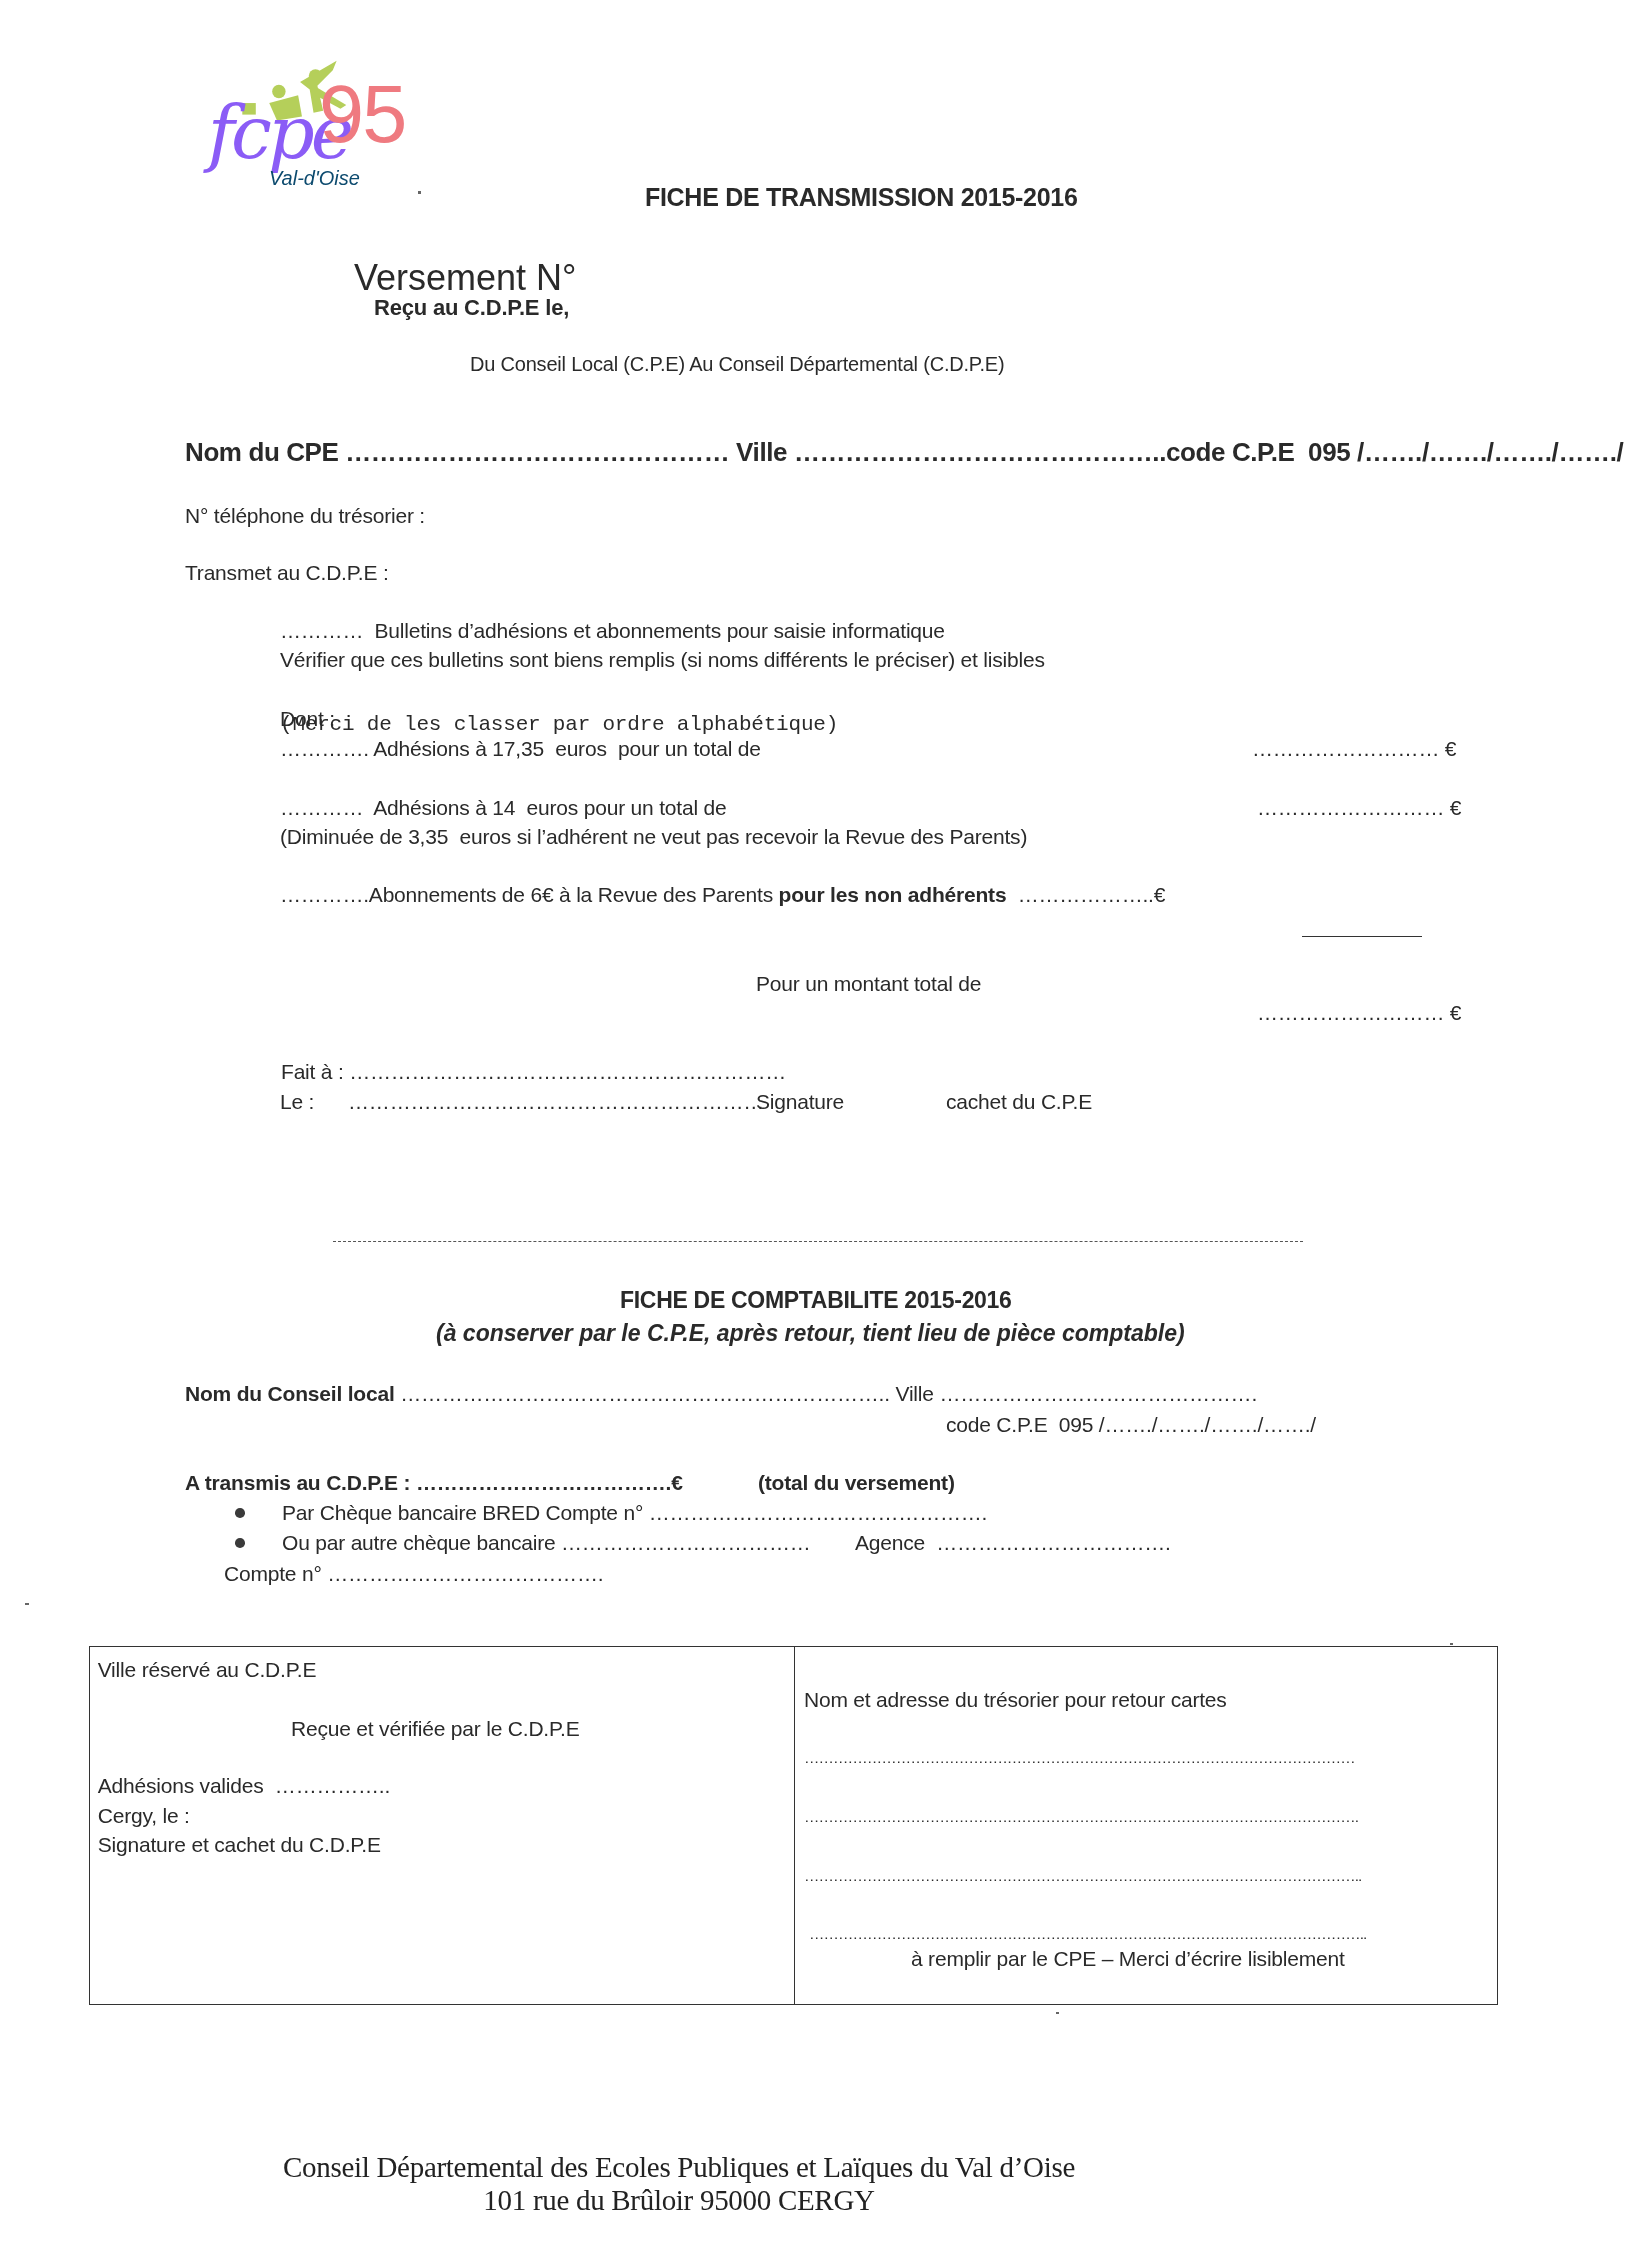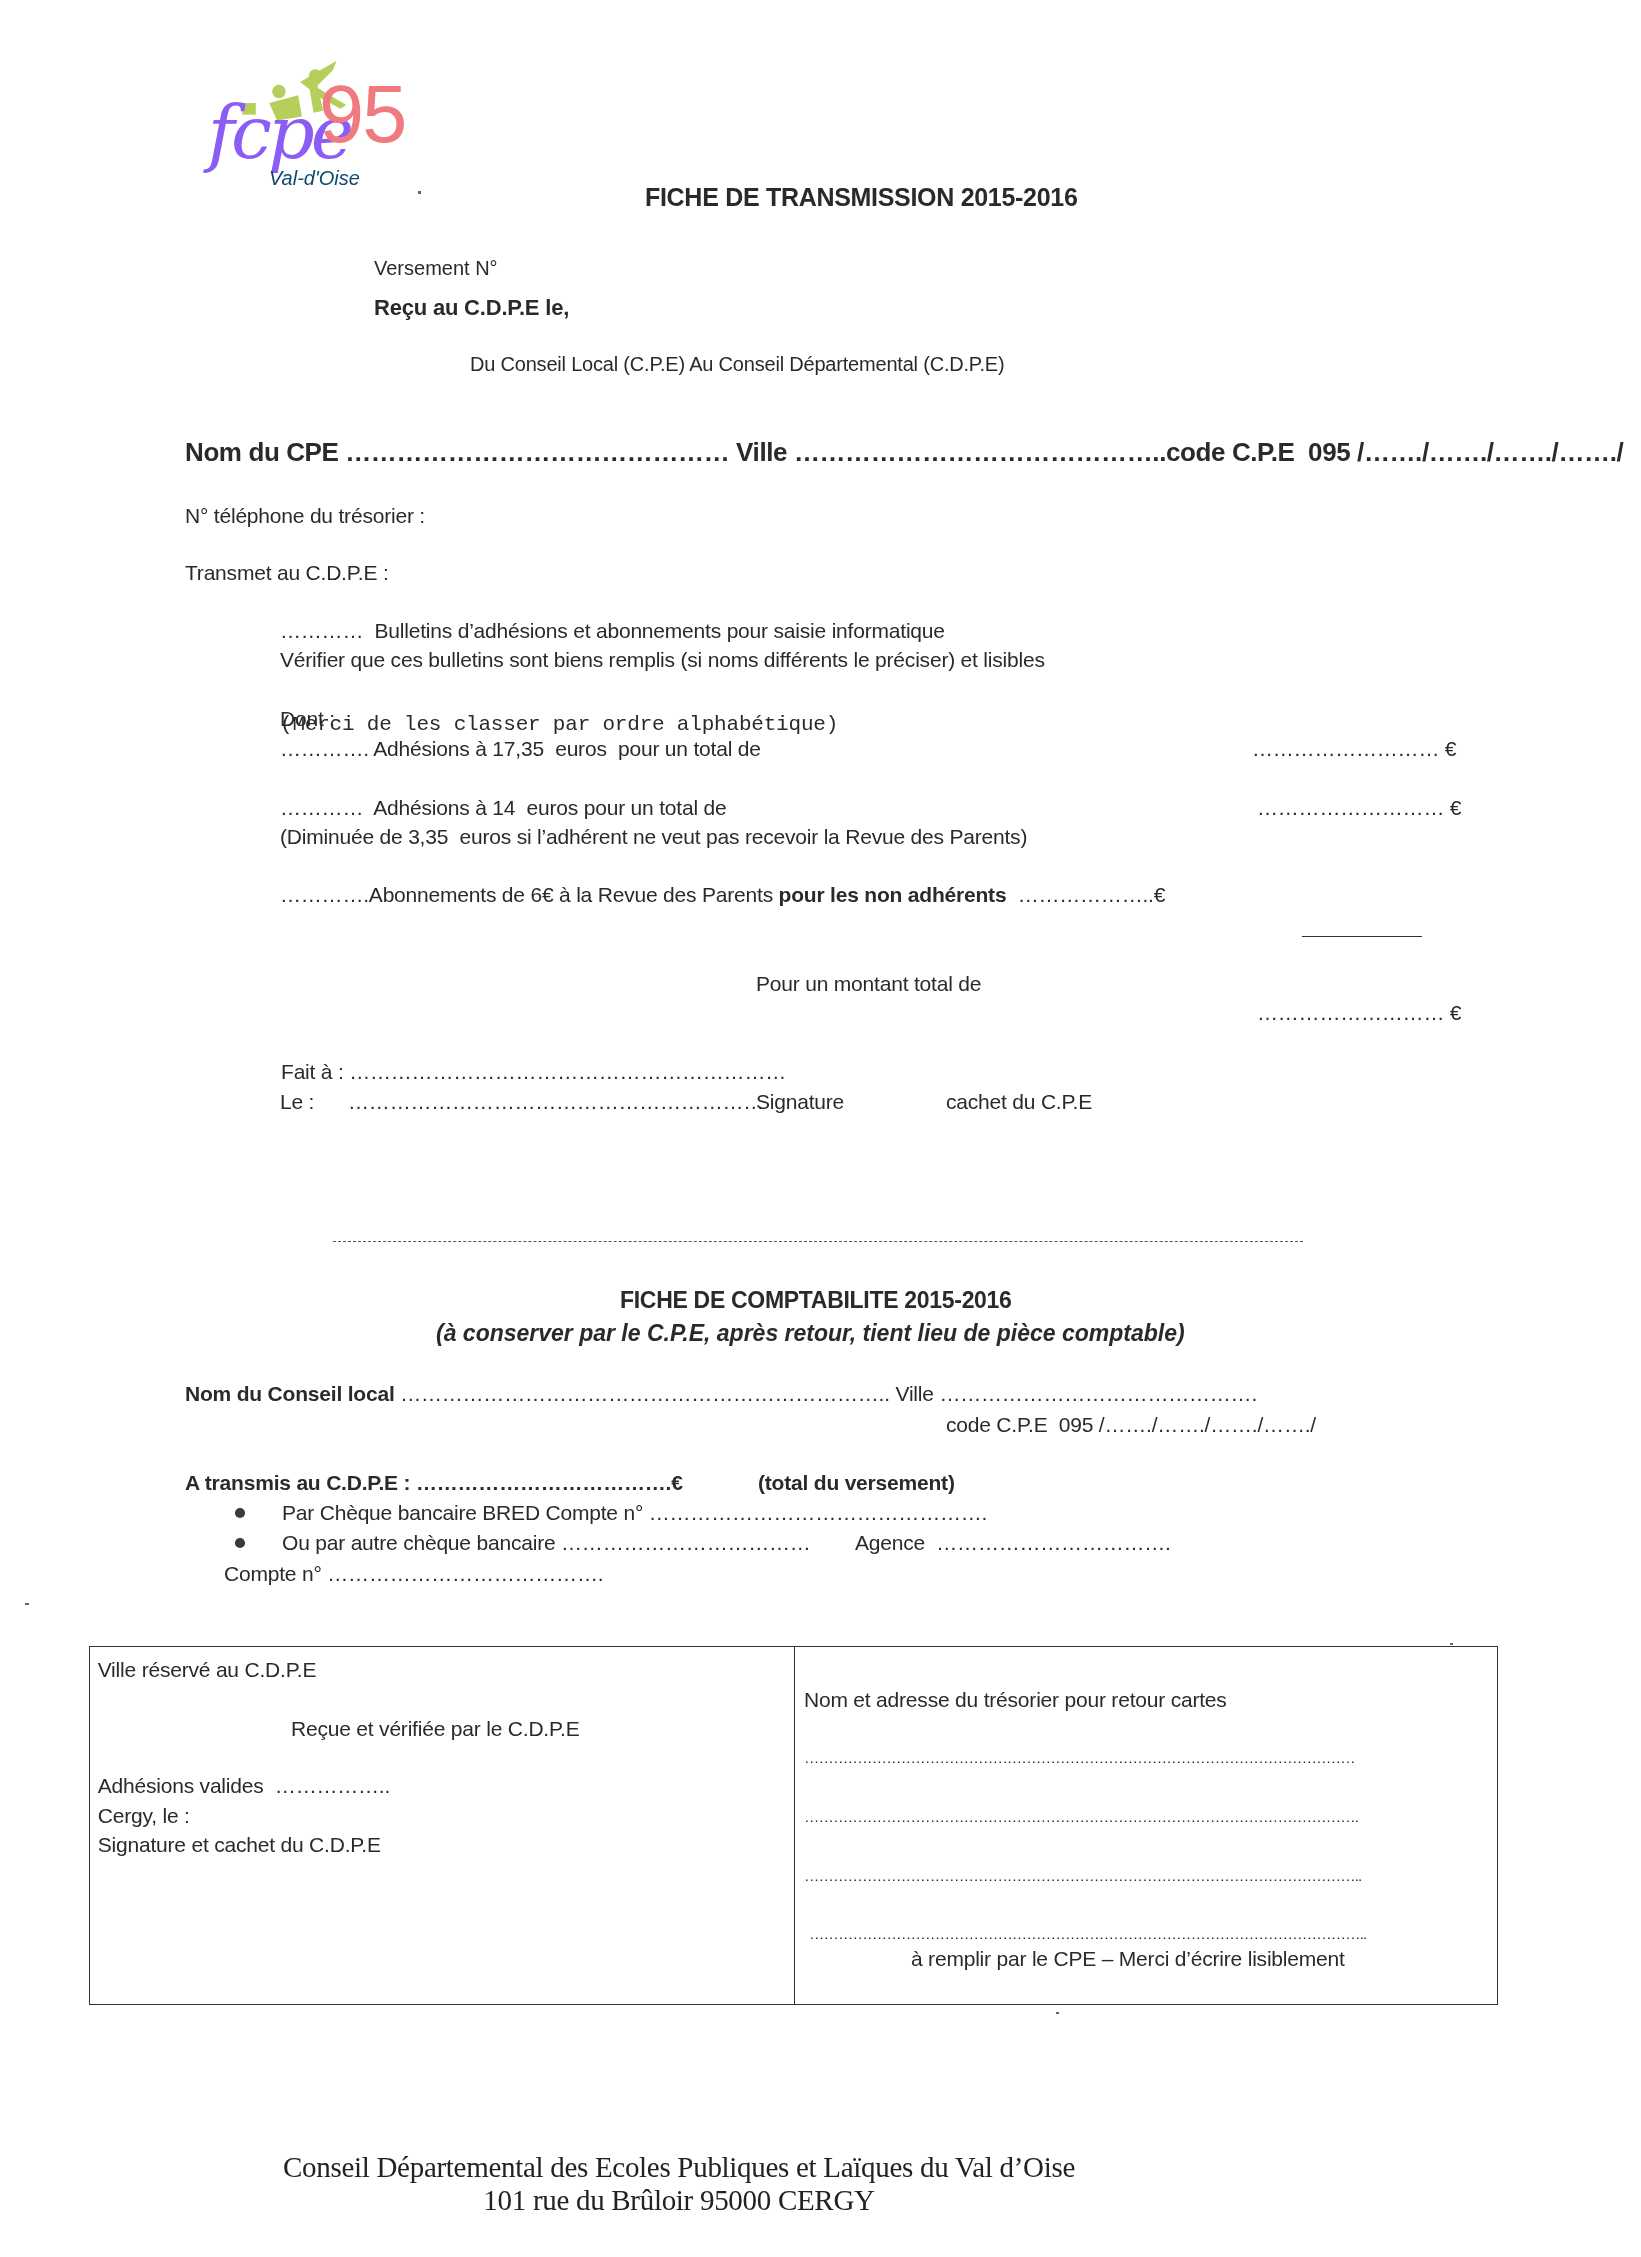--- a/index.html
+++ b/index.html
@@ -45,21 +45,21 @@
     <polygon points="60,30 98,8 94,18 78,34 84,60 74,62 70,38" fill="#b5cf5a"></polygon>
     <polygon points="78,36 108,54 102,58 76,44" fill="#b5cf5a"></polygon>
   </svg>
   <div class="logo-fcpe">fcpe</div>
   <div class="logo-95">95</div>
   <div class="logo-sub">Val-d'Oise</div>
 </div>
 <div class="small-mark" style="left:418px;top:191px;"></div>
 
 <div class="abs title" style="left:645px;top:183px;">FICHE DE TRANSMISSION 2015-2016</div>
-<div class="abs" style="left:374px;top:257px;font-size:20px;">Versement N°</div>
+<div class="abs" style="left:354px;top:257px;font-size:36px;">Versement N°</div>
 <div class="abs t b" style="left:374px;top:295px;font-size:22px;">Reçu au C.D.P.E le,</div>
 <div class="abs t sm" style="left:470px;top:352px;">Du Conseil Local (C.P.E) Au Conseil Départemental (C.D.P.E)</div>
 
 <div class="abs big" style="left:185px;top:437px;">Nom du CPE ……………………………………… Ville ……………………………………..code C.P.E  095 /……./……./……./……./</div>
 <div class="abs t" style="left:185px;top:503px;">N° téléphone du trésorier :</div>
 <div class="abs t" style="left:185px;top:560px;">Transmet au C.D.P.E :</div>
 
 <div class="abs t" style="left:280px;top:618px;">…………  Bulletins d’adhésions et abonnements pour saisie informatique</div>
 <div class="abs t" style="left:280px;top:647px;">Vérifier que ces bulletins sont biens remplis (si noms différents le préciser) et lisibles</div>
 <div class="abs t" style="left:280px;top:712px;font-family:Liberation Mono, monospace;">(Merci de les classer par ordre alphabétique)</div>

